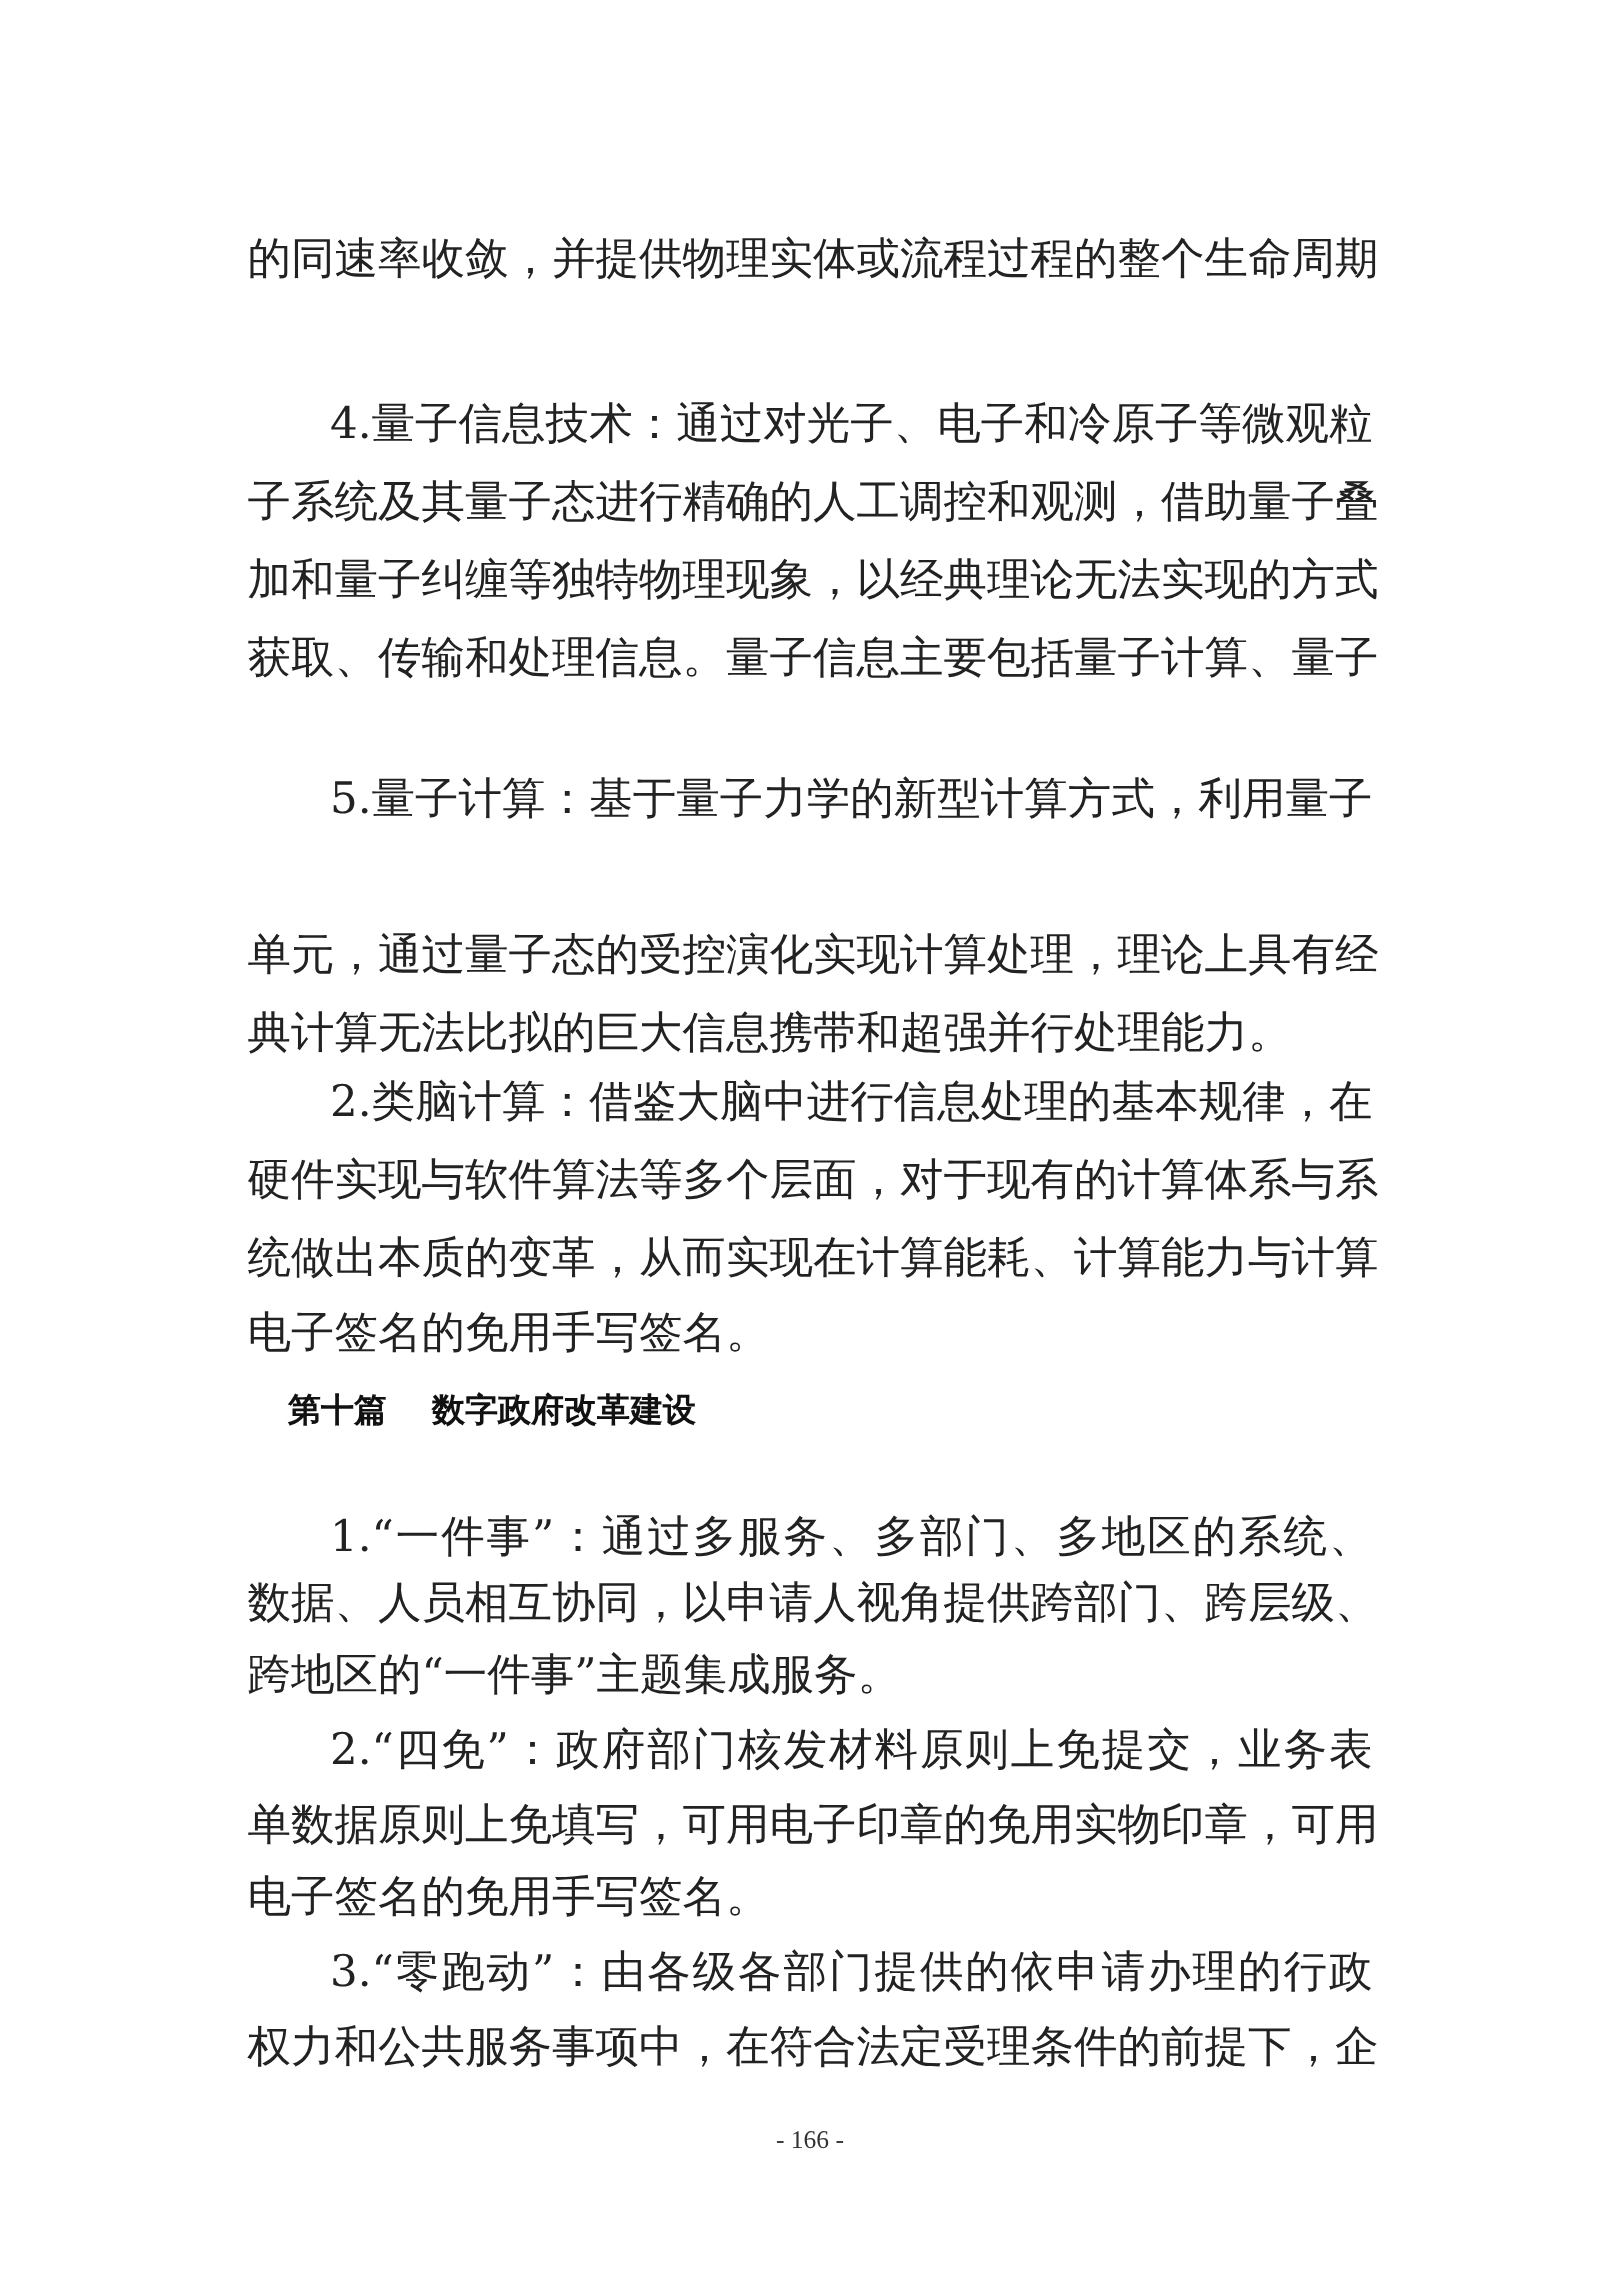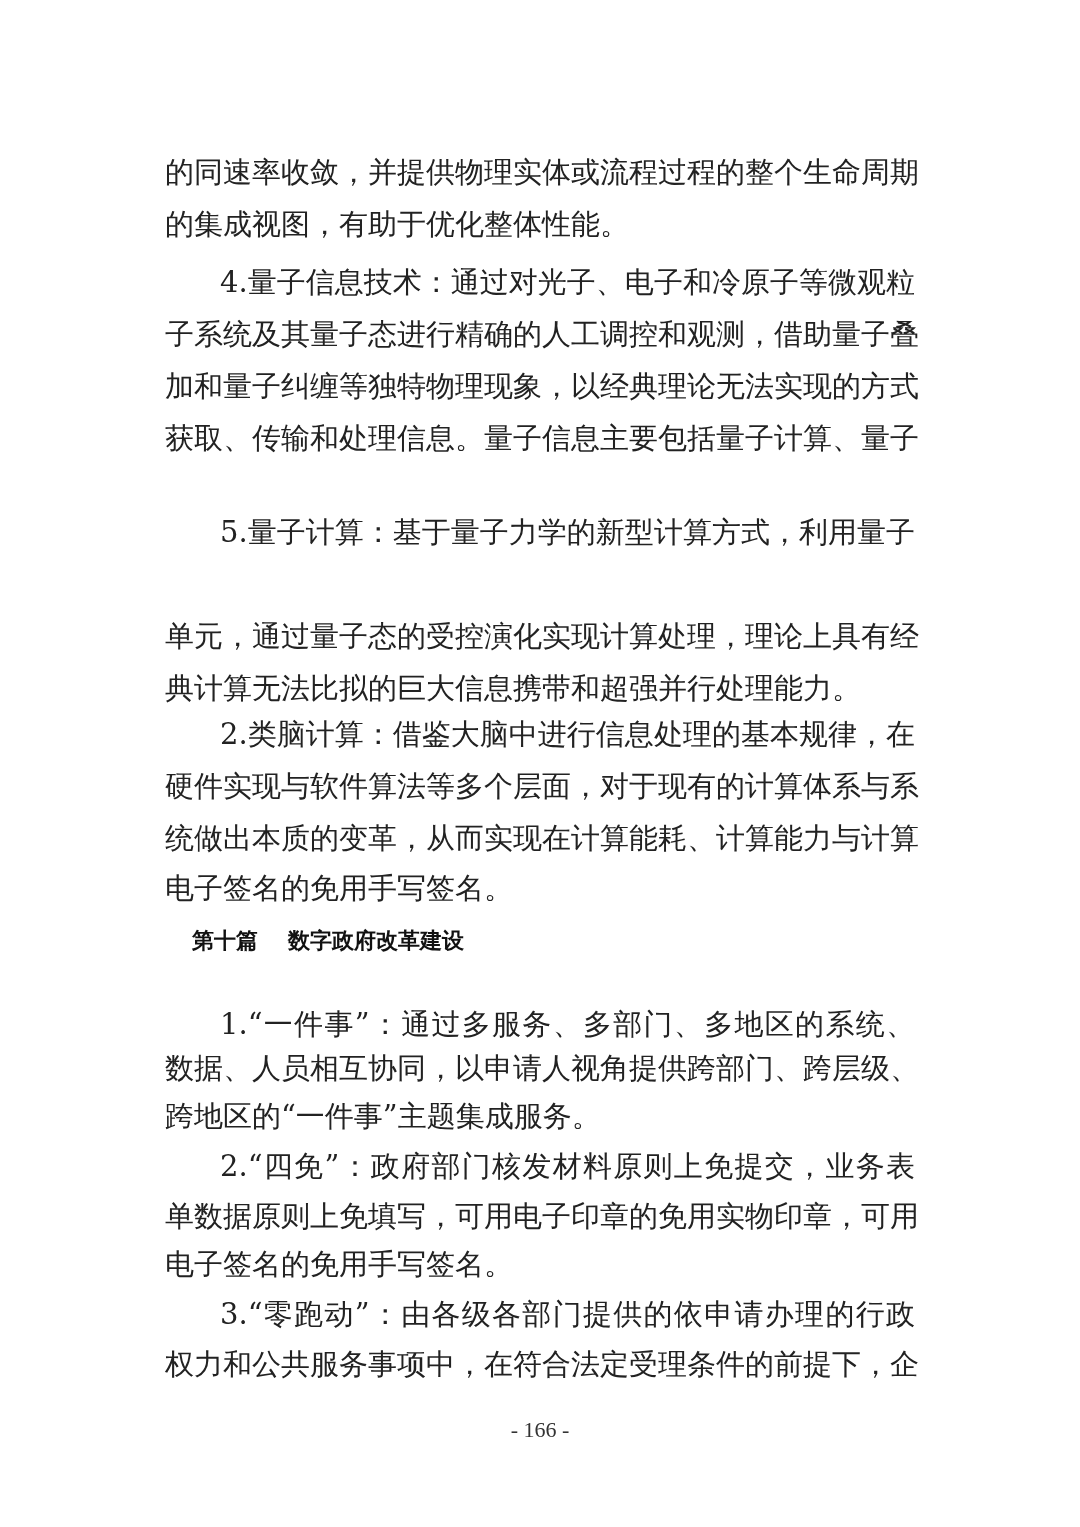--- a/index.html
+++ b/index.html
@@ -56,31 +56,30 @@
       white-space: nowrap;
     }
     .heading .gap { display: inline-block; width: 30px; }
     .page-number {
       position: absolute;
       left: 0;
       width: 1080px;
       top: 1417px;
       text-align: center;
       font-family: "Liberation Serif", "DejaVu Serif", serif;
-      font-size: 22px;
+      font-size: 17px;
       color: #333333;
     }
   </style>
 </head>
 <body>
 
 <div class="page">
 
   <div class="line" style="top:140px">的同速率收敛，并提供物理实体或流程过程的整个生命周期</div>
-  <div class="line last" style="top:192px">的集成视图，有助于优化整体性能。</div>
 
   <div class="line indent" style="top:250px">4.量子信息技术：通过对光子、电子和冷原子等微观粒</div>
   <div class="line" style="top:302px">子系统及其量子态进行精确的人工调控和观测，借助量子叠</div>
   <div class="line" style="top:354px">加和量子纠缠等独特物理现象，以经典理论无法实现的方式</div>
   <div class="line" style="top:406px">获取、传输和处理信息。量子信息主要包括量子计算、量子</div>
 
   <div class="line indent" style="top:500px">5.量子计算：基于量子力学的新型计算方式，利用量子</div>
   <div class="line" style="top:604px">单元，通过量子态的受控演化实现计算处理，理论上具有经</div>
   <div class="line last" style="top:656px">典计算无法比拟的巨大信息携带和超强并行处理能力。</div>
 

